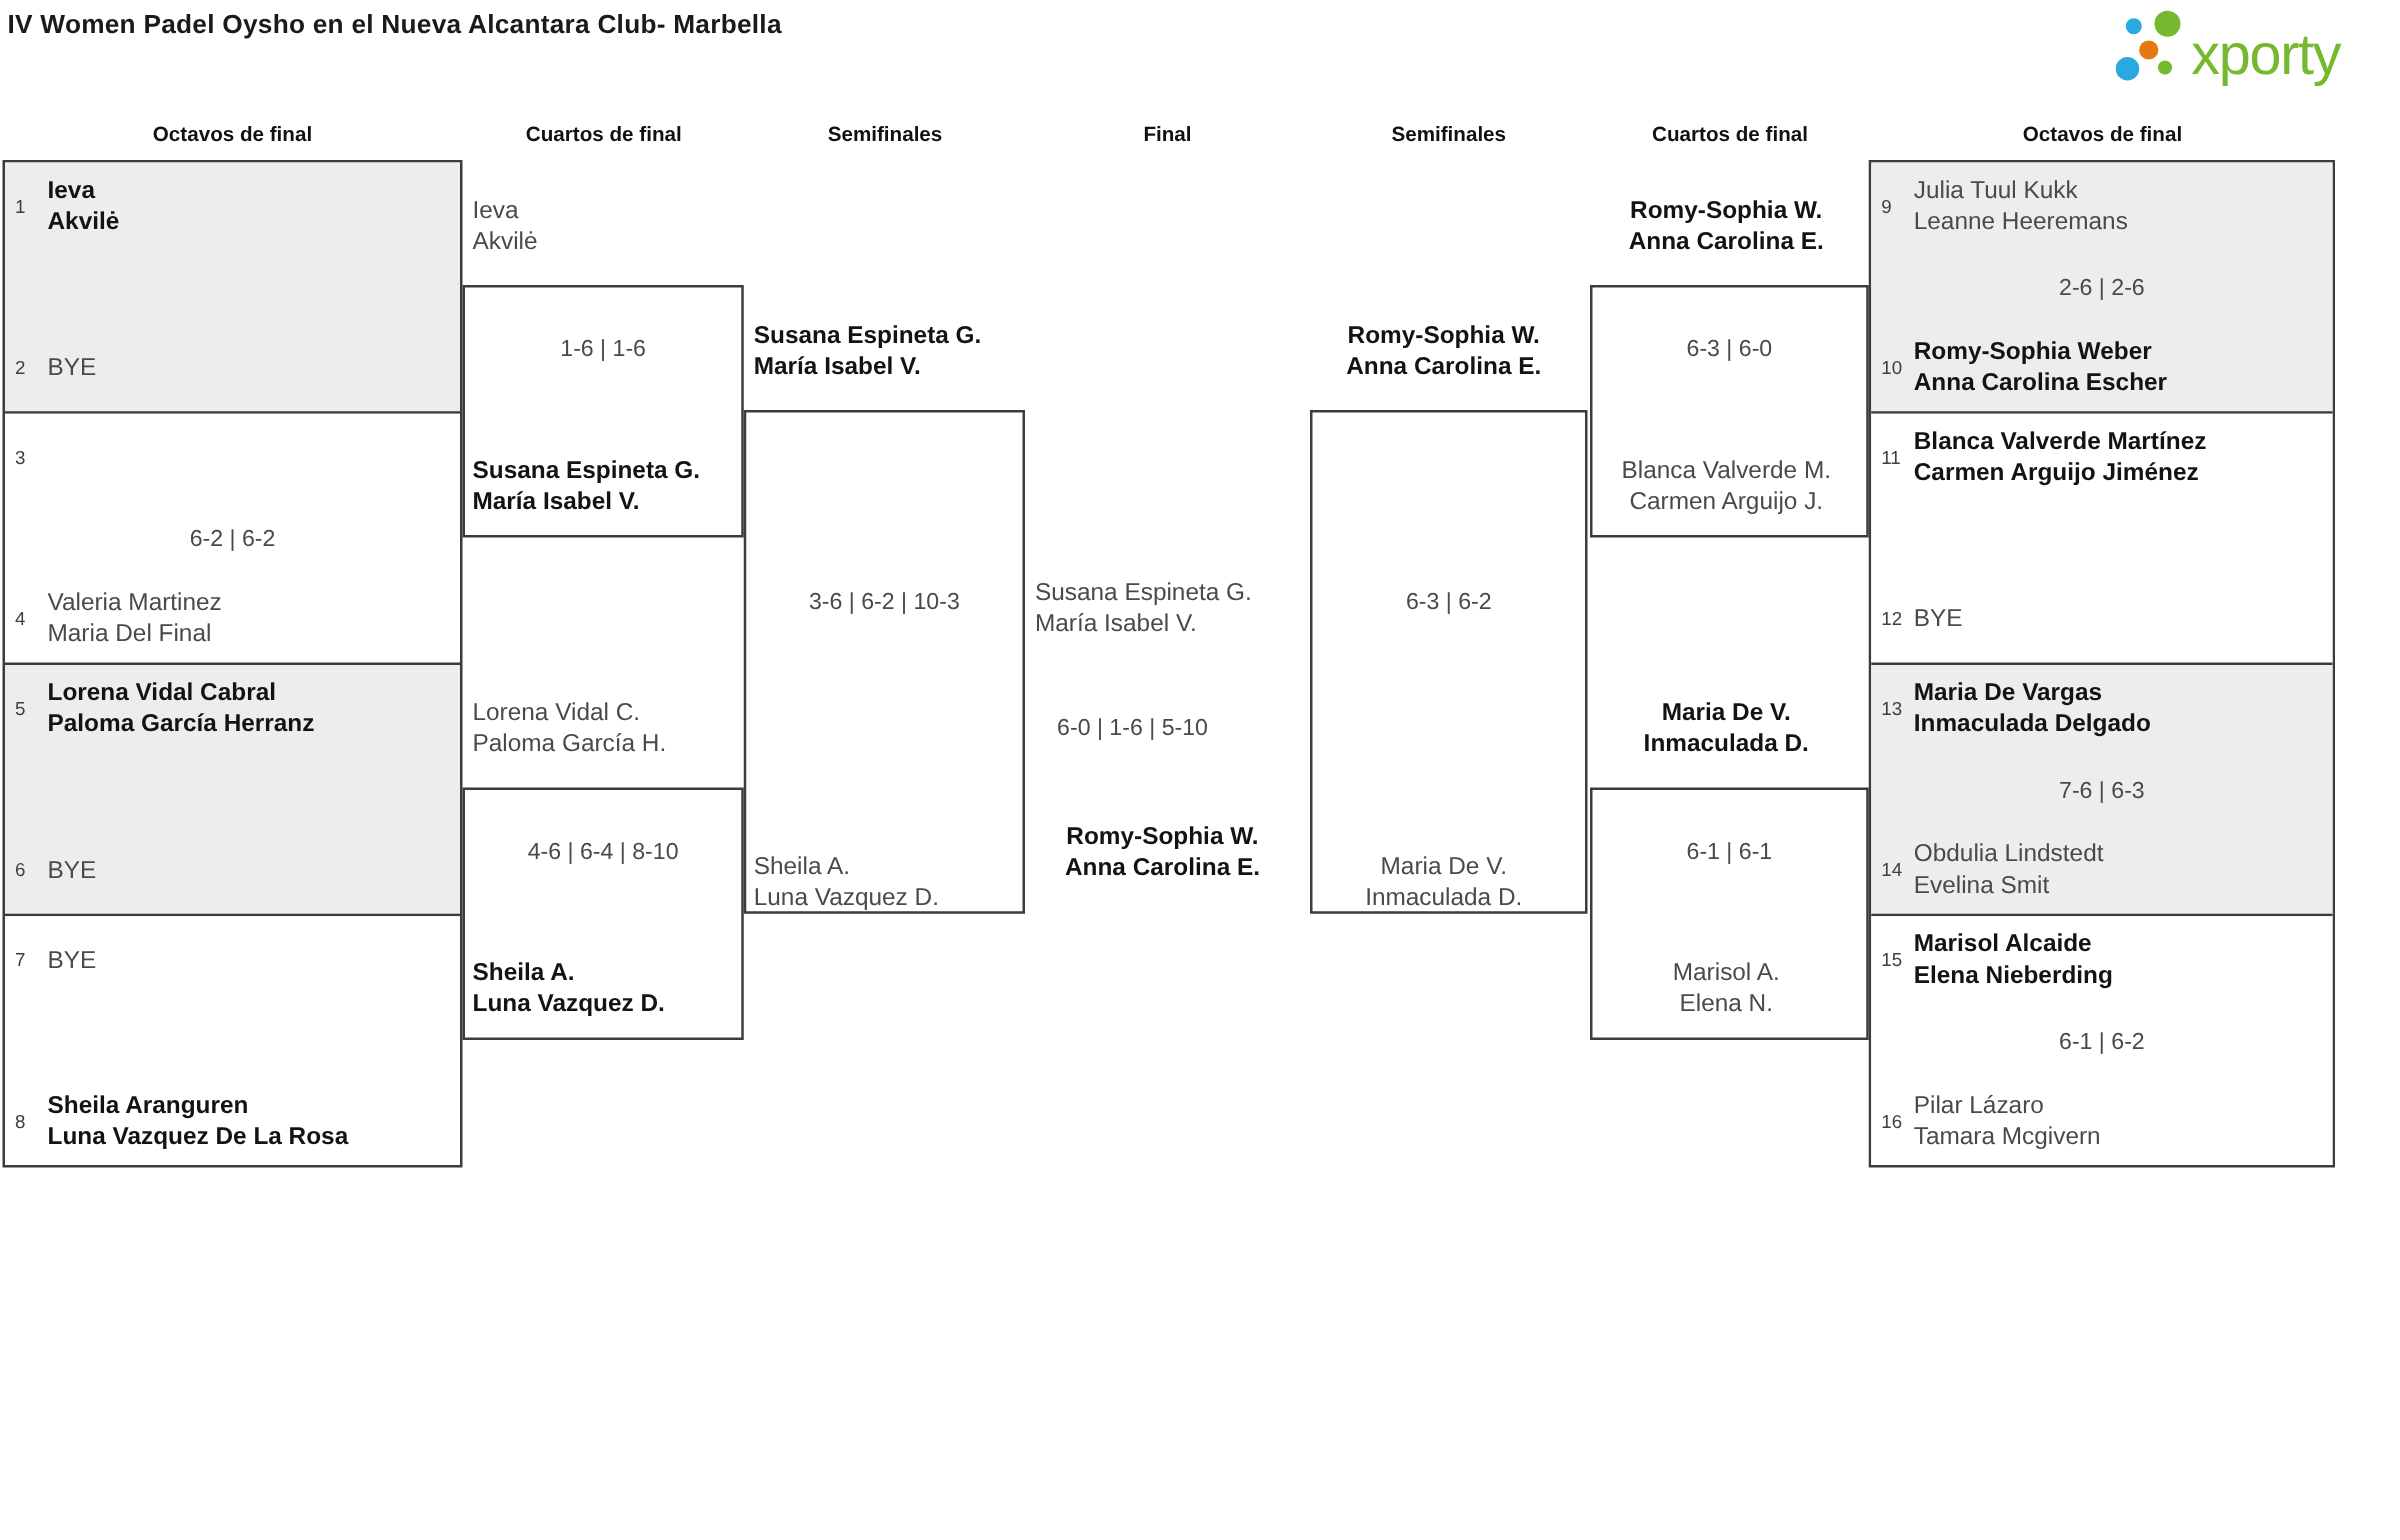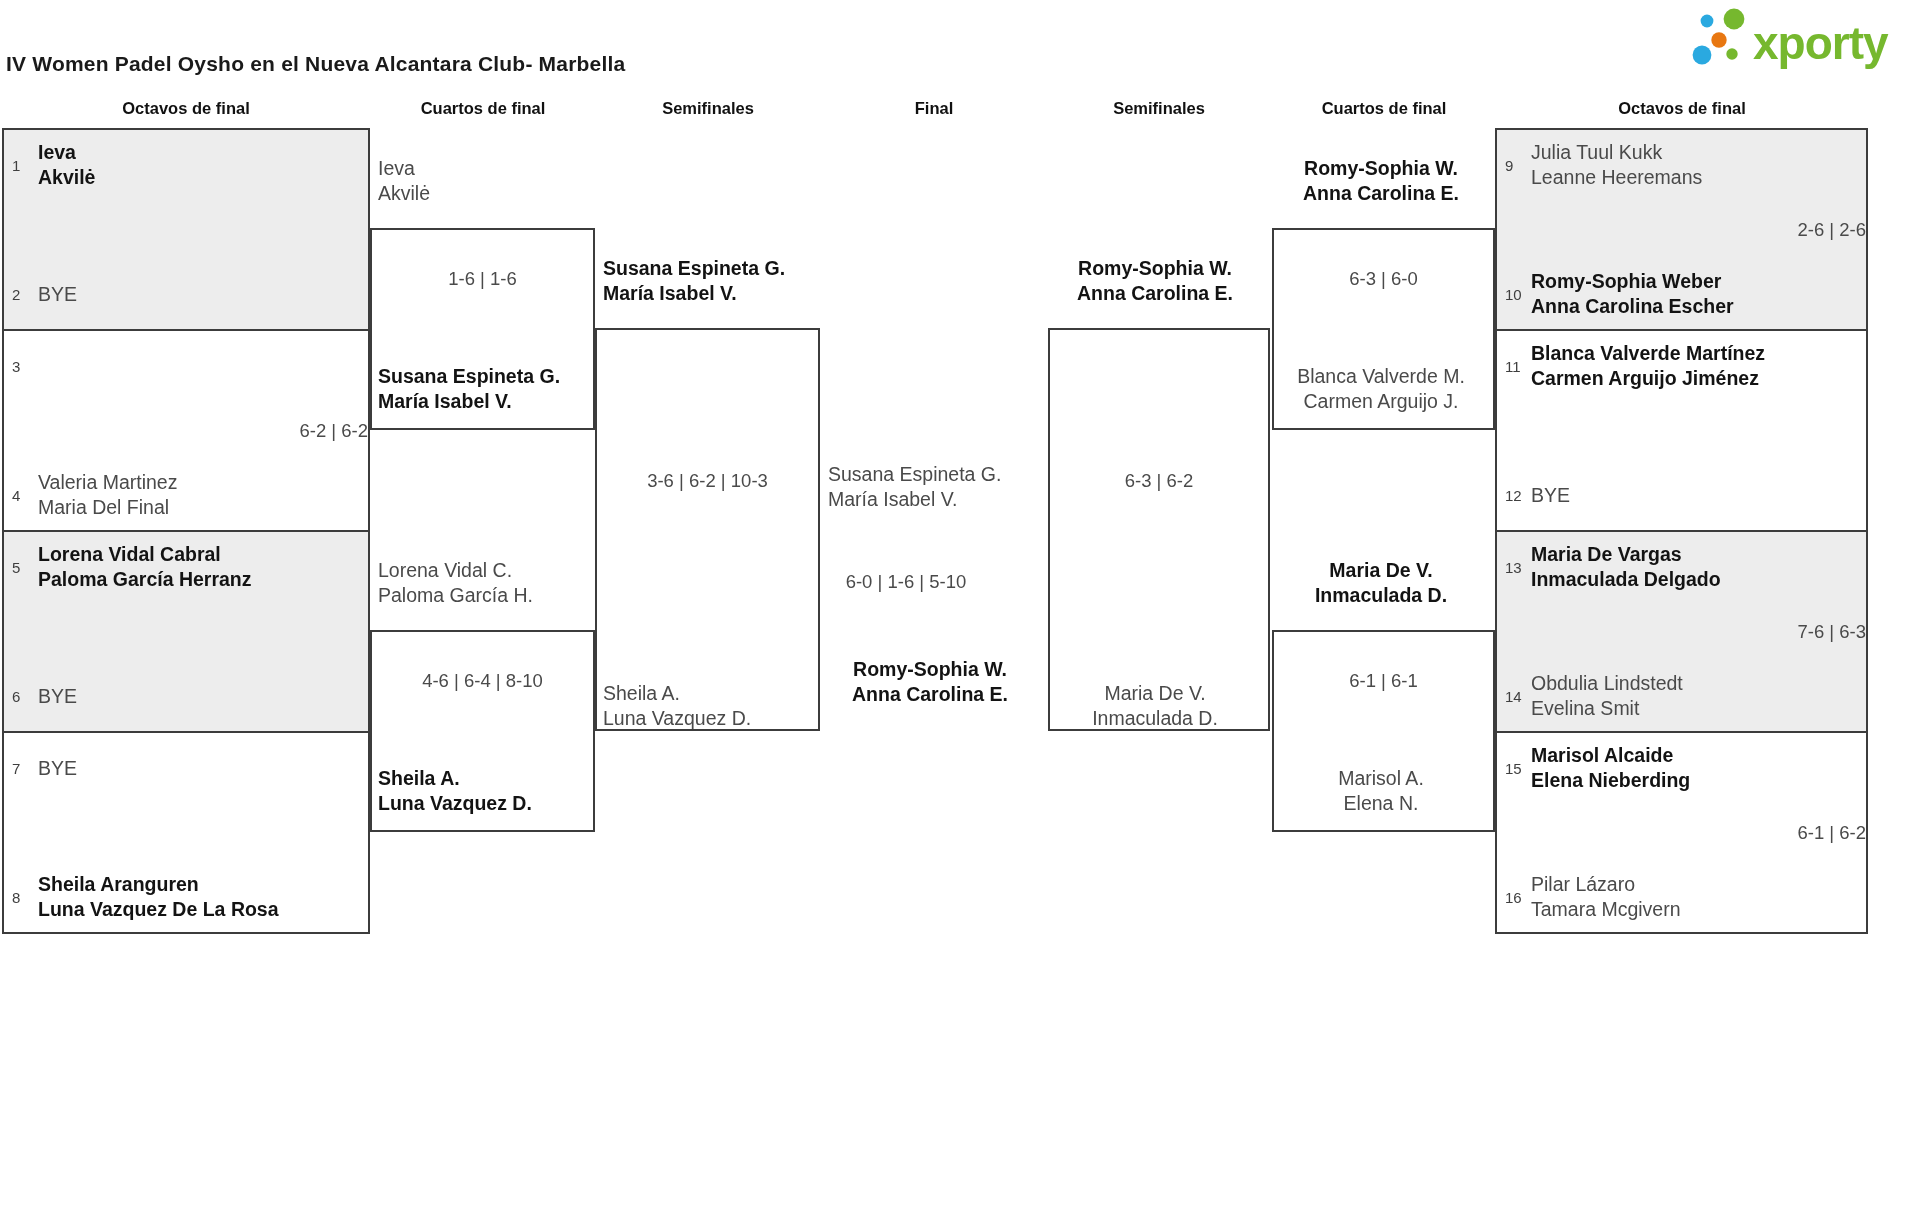--- a/index.html
+++ b/index.html
@@ -4,21 +4,21 @@
 <style>
   html,body{margin:0;padding:0;}
   body{
     width:1920px;height:1232px;position:relative;background:#ffffff;
     font-family:"Liberation Sans", sans-serif;overflow:hidden;
     -webkit-font-smoothing:antialiased;
   }
   .abs{position:absolute;}
   .title{
     left:6px;top:5px;font-size:21px;font-weight:700;color:#1a1a1a;
-    line-height:29px;letter-spacing:.2px;margin-top:44px;
+    line-height:29px;letter-spacing:.2px;
   }
   .round-header{
     position:absolute;top:99px;width:300px;text-align:center;
     font-size:16.5px;font-weight:700;color:#111;
   }
   
   .oct-col{
     position:absolute;border:2px solid #3c3c3c;box-sizing:border-box;background:#fff;
   }
   .oct-cell{position:relative;height:199px;border-bottom:2px solid #3c3c3c;background:#fff;}
@@ -26,33 +26,33 @@
   .oct-cell.shaded{background:#ededed;}
   .pair{position:absolute;left:8px;right:8px;height:50px;display:flex;align-items:center;}
   .pair.top{top:10px;}
   .pair.bottom{bottom:10px;}
   .seed{width:26px;flex:none;font-size:15px;color:#3f3f3f;}
   .names{font-size:19.5px;line-height:25px;color:#4a4a4a;}
   .names div:empty{display:none;}
   .names.bold{font-weight:700;color:#131313;}
   .cell-score{
     position:absolute;left:0;right:0;top:50%;transform:translateY(-50%);
-    text-align:right;font-size:18.5px;color:#4a4a4a;
+    text-align:center;font-size:18.5px;color:#4a4a4a;
   }
   
   .match-rect{position:absolute;border:2px solid #3c3c3c;box-sizing:border-box;background:transparent;}
   
   .label{position:absolute;font-size:19.5px;line-height:25px;color:#4a4a4a;}
   .label div:empty{display:none;}
   .label.bold{font-weight:700;color:#131313;}
   .label.right{text-align:center;}
   .score-line{position:absolute;text-align:center;font-size:18.5px;color:#4a4a4a;}
   
   .logo-wordmark{
-    position:absolute;left:1753px;top:18px;font-size:46px;font-weight:700;
+    position:absolute;left:1753px;top:18px;font-size:46px;font-weight:400;
     letter-spacing:-1px;line-height:46px;
   }
 </style>
 </head>
 <body>
 
 <div class="abs title">
   <div>IV Women Padel Oysho en el Nueva Alcantara Club- Marbella</div>
 </div>
 

